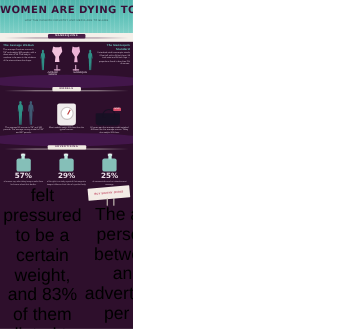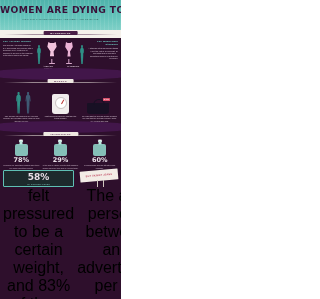--- a/index.html
+++ b/index.html
@@ -187,51 +187,47 @@
   </div>
 
   <div class="trio">
     <div class="cell">
       <div class="perfume">
         <div class="mist"></div>
           <div class="cap"></div>
           <div class="nk"></div>
           <div class="btl"></div>
       </div>
-      <div class="pct num">78%</div>
+      <div class="pct num">57%</div>
       <div class="cap2">of women say advertising images make them feel worse about their bodies.</div>
     </div>
     <div class="cell">
       <div class="perfume">
         <div class="mist"></div>
           <div class="cap"></div>
           <div class="nk"></div>
           <div class="btl"></div>
       </div>
       <div class="pct num">29%</div>
       <div class="cap2">of the girls in a study reported that magazine images influence their idea of a perfect body.</div>
     </div>
     <div class="cell">
       <div class="perfume">
         <div class="mist"></div>
           <div class="cap"></div>
           <div class="nk"></div>
           <div class="btl"></div>
       </div>
-      <div class="pct num">60%</div>
+      <div class="pct num">25%</div>
       <div class="cap2">of commercials send an 'attractiveness' message.</div>
     </div>
   </div>
 
   <div class="half">
     <div class="c">
-      <div class="bigbox">
-        <div class="n">58%</div>
-        <div class="u">OF COLLEGE WOMEN</div>
-      </div>
       <div class="cap2">felt pressured to be a certain weight, and 83% of them dieted to lose weight.</div>
     </div>
     <div class="c">
       <div class="board">
         <div class="panel">
             <span>BUY SKINNY JEANS</span>
           </div>
         <div class="post"></div>
           <div class="post2"></div>
       </div>

